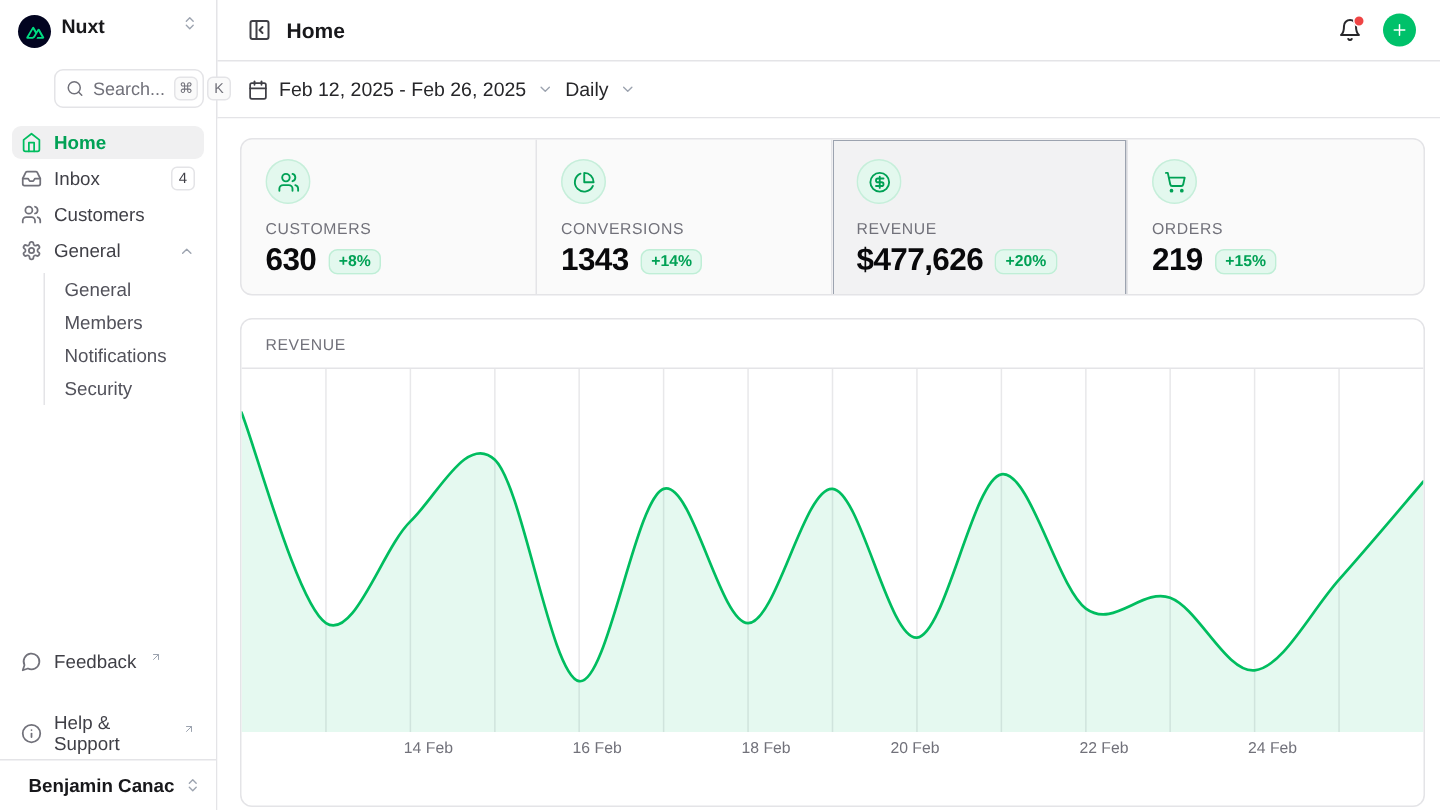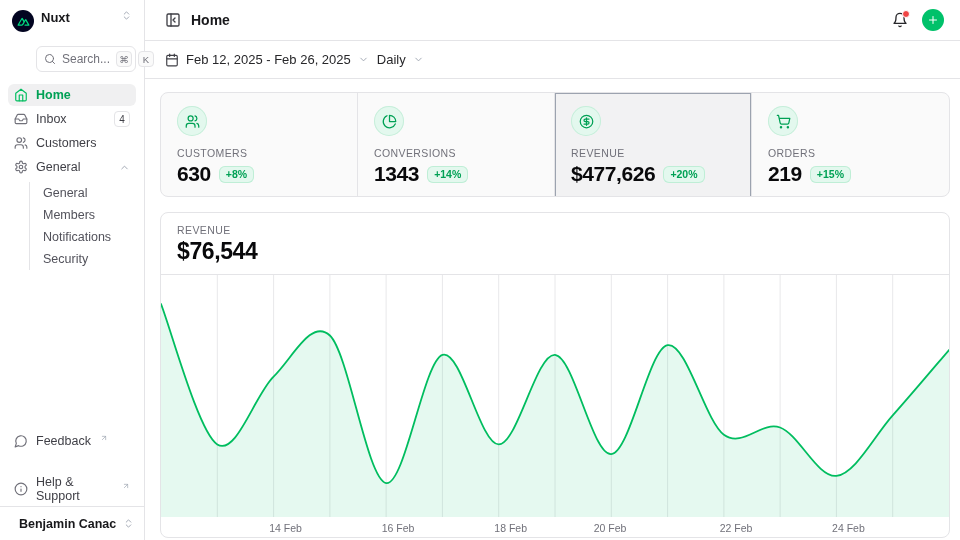--- a/index.html
+++ b/index.html
@@ -338,21 +338,20 @@
           <div class="stat-valrow">
             <span class="stat-value">219</span>
             <span class="delta-badge">+15%</span>
           </div>
         </div>
       </section>
 
       <section class="chart-card">
         <div class="chart-head">
           <div class="chart-label">Revenue</div>
-          <div class="chart-value">$76,544</div>
         </div>
         <div class="plot-wrap">
           <svg id="chart-svg" preserveAspectRatio="none" viewBox="0 0 788 242">
               <g stroke="#e8e8ea" stroke-width="1">
                 <line x1="56.3" y1="0" x2="56.3" y2="242"></line>
                 <line x1="112.6" y1="0" x2="112.6" y2="242"></line>
                 <line x1="168.9" y1="0" x2="168.9" y2="242"></line>
                 <line x1="225.1" y1="0" x2="225.1" y2="242"></line>
                 <line x1="281.4" y1="0" x2="281.4" y2="242"></line>
                 <line x1="337.7" y1="0" x2="337.7" y2="242"></line>

